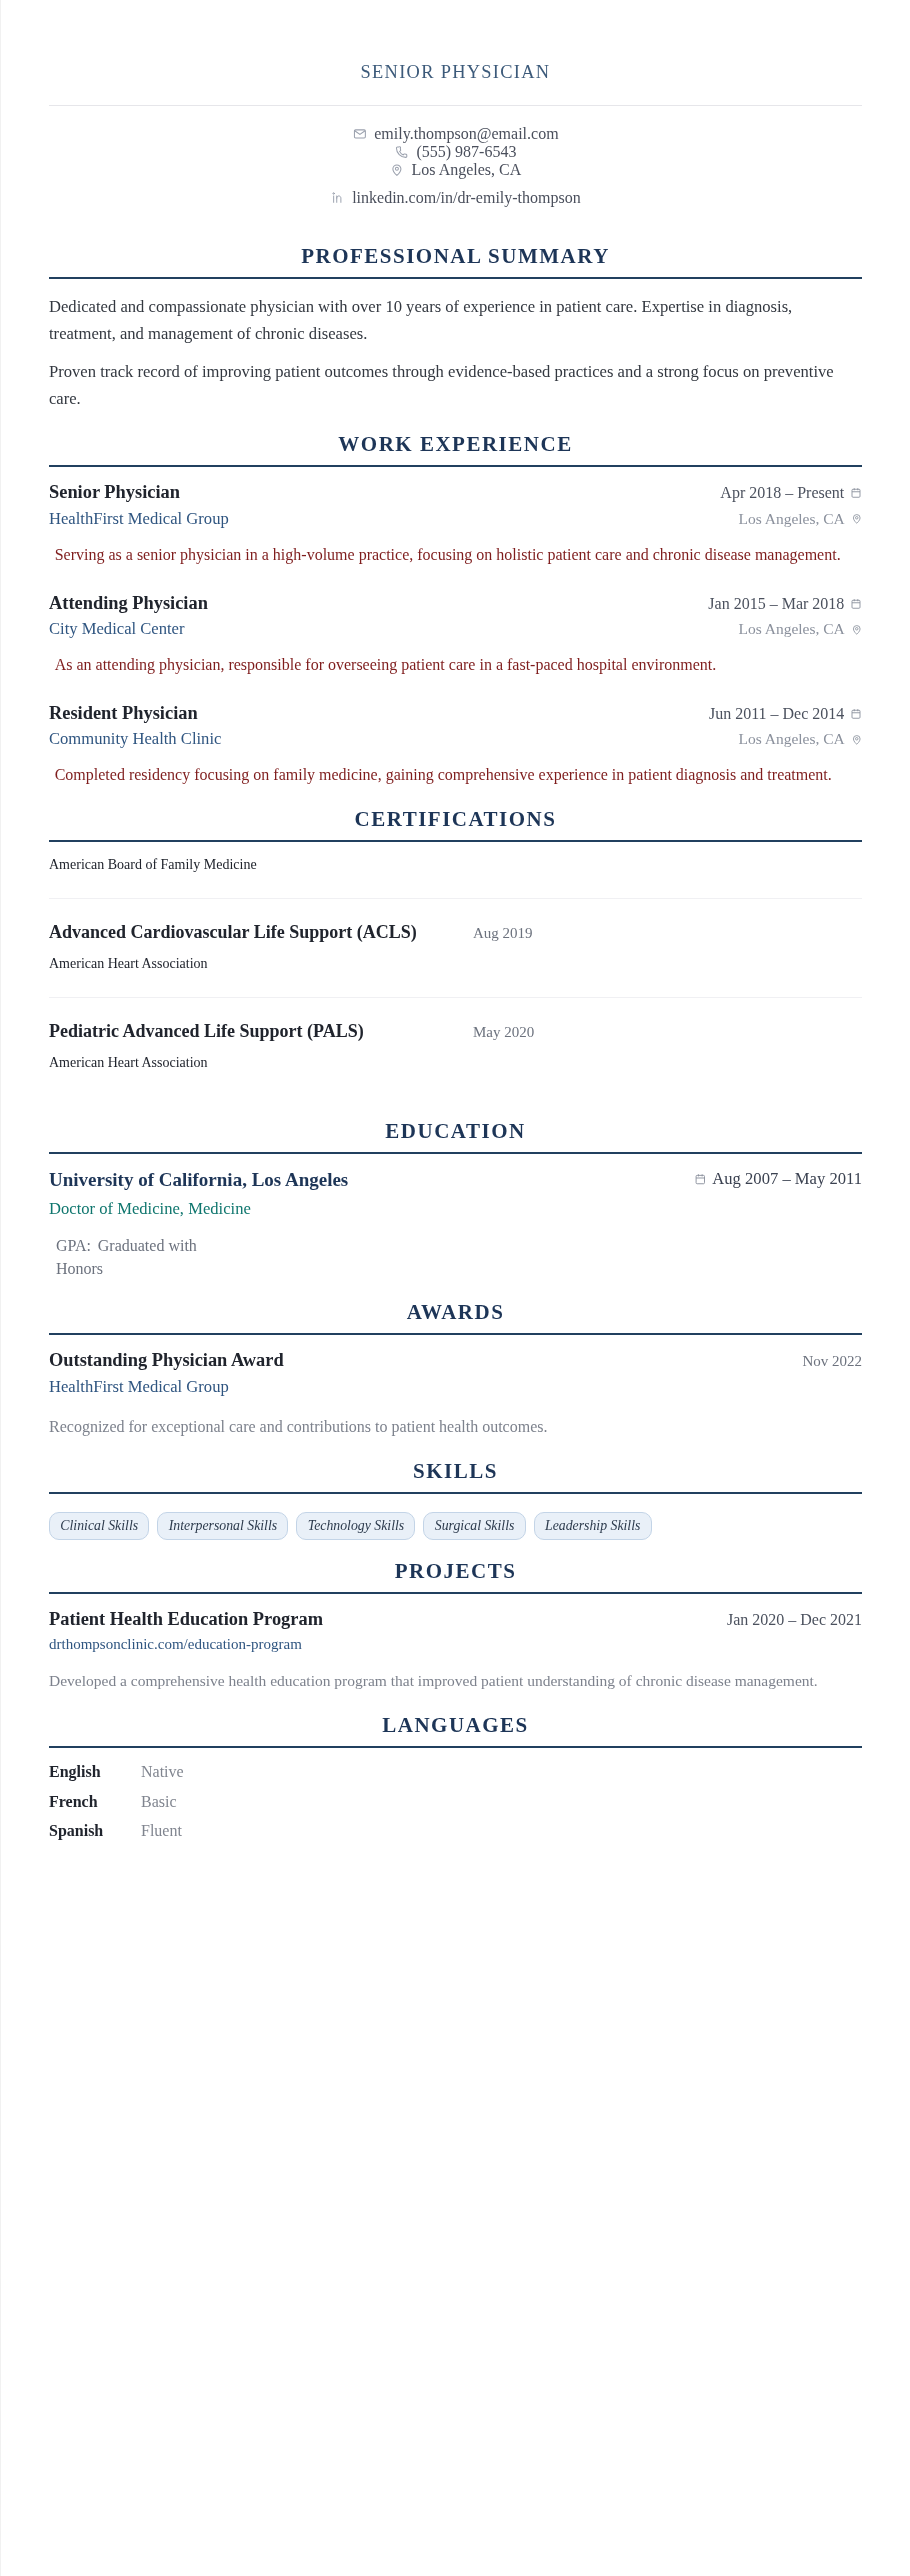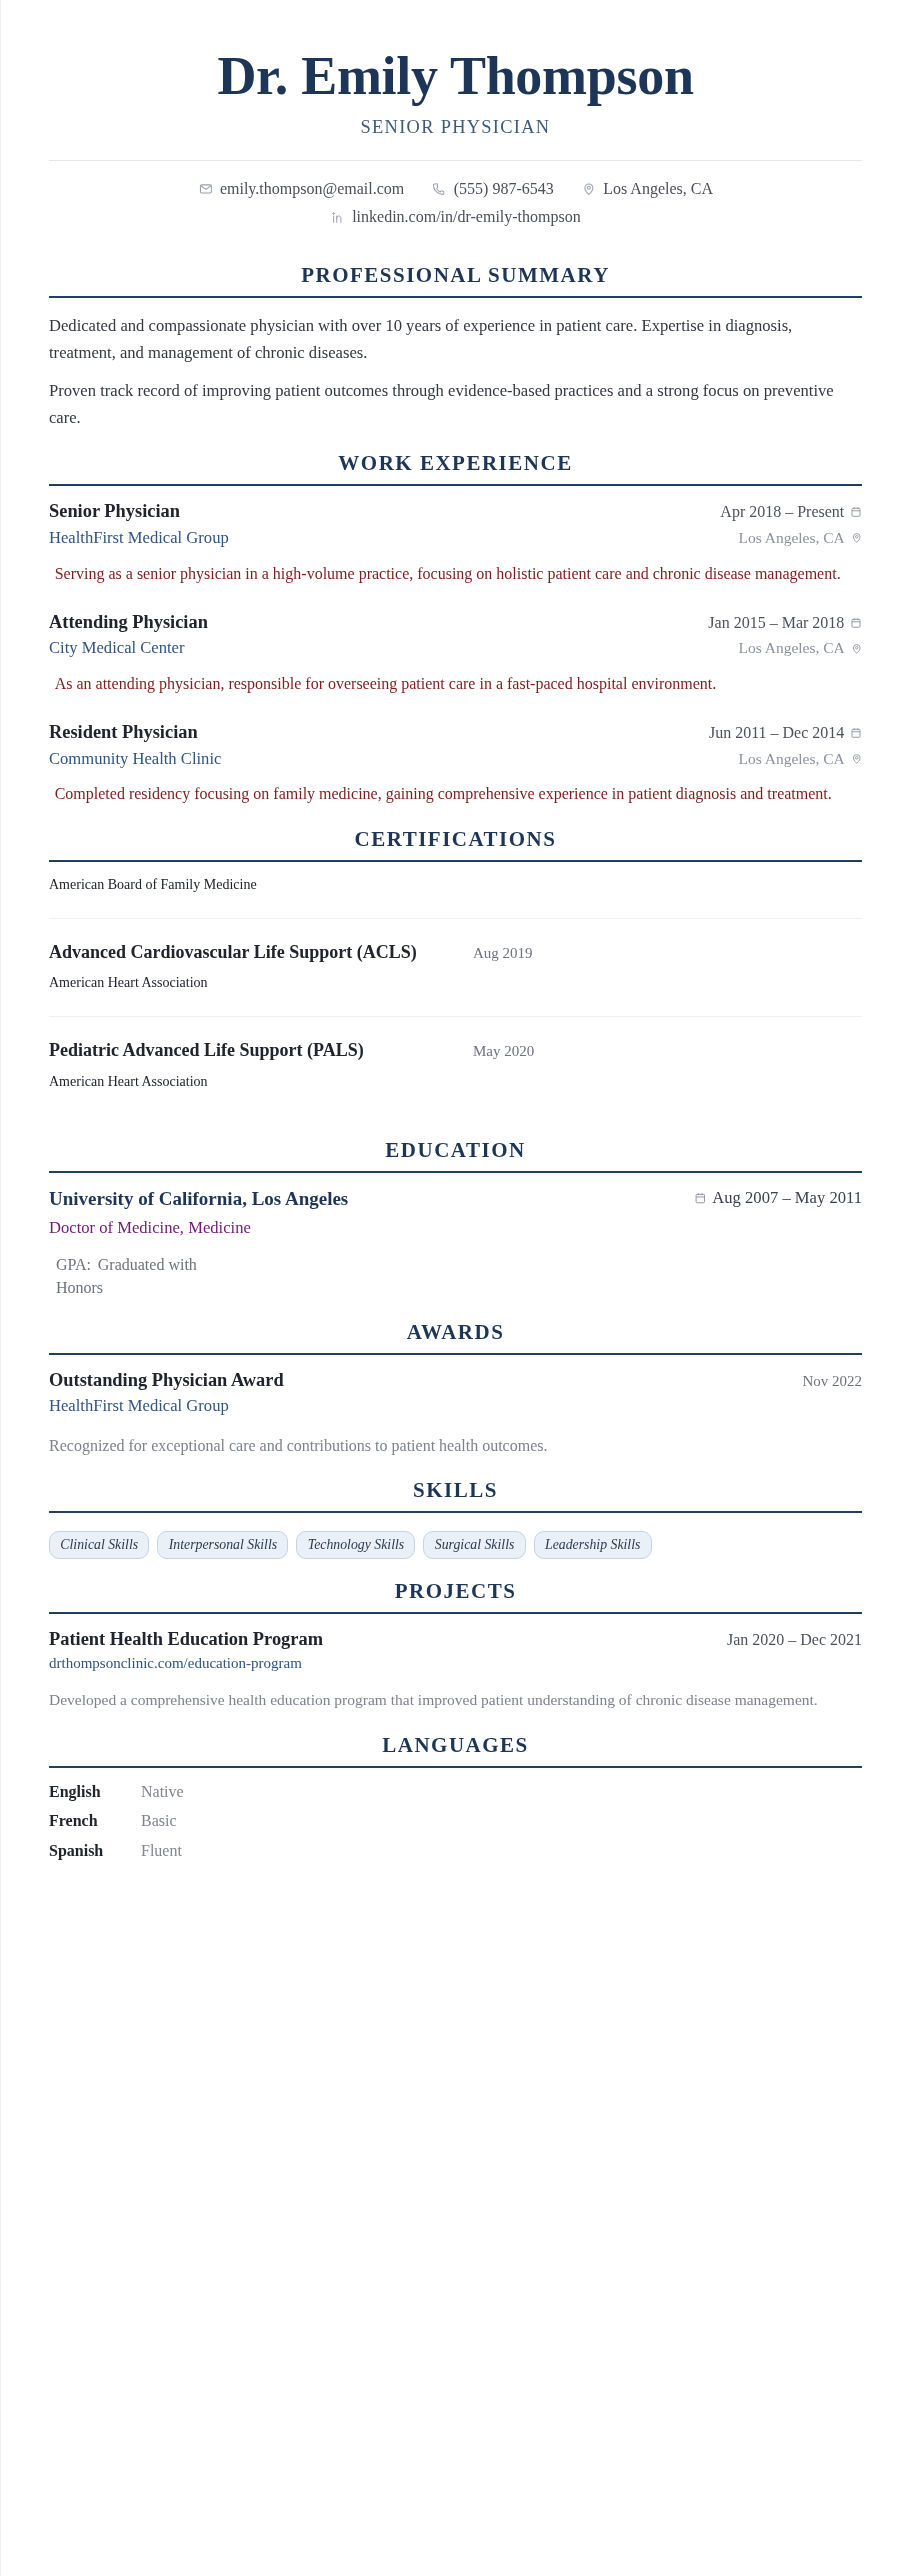--- a/index.html
+++ b/index.html
@@ -56,20 +56,21 @@
   }
 
   .contact-rows { padding: 19.5px 0 17px; }
   .contact-row {
     display: flex;
     justify-content: center;
     align-items: center;
     flex-wrap: wrap;
     gap: 0;
     margin-bottom: 10.3px;
+    flex-direction: column;
   }
   .contact-row:last-child { margin-bottom: 0; }
   .contact-item {
     display: inline-flex;
     align-items: center;
     gap: 6.9px;
     color: #4a4f5c;
     font-size: 16px;
     margin: 0 13.8px;
     white-space: nowrap;
@@ -206,21 +207,21 @@
     font-size: 16.6px;
     color: #3a4150;
     display: inline-flex;
     align-items: center;
     gap: 5.7px;
     white-space: nowrap;
   }
   .edu-degree {
     margin-top: 8px;
     font-size: 16.6px;
-    color: #701a75;
+    color: #0f766e;
   }
   .edu-gpa {
     margin-top: 15px;
     padding-left: 6.9px;
     font-size: 16px;
     color: #6c727e;
     max-width: 172px;
     line-height: 1.48;
   }
   .edu-gpa .gpa-label { margin-right: 6.9px; }
@@ -282,21 +283,20 @@
     font-size: 16px;
     color: #80858f;
   }
 </style>
 </head>
 <body>
 
 <div class="sheet">
 
   <div class="header">
-    <h1 class="name">Dr. Emily Thompson</h1>
     <div class="job-title">SENIOR PHYSICIAN</div>
   </div>
 
   <div class="rule-light"></div>
 
   <div class="contact-rows">
 
     <div class="contact-row">
 
       <span class="contact-item">

